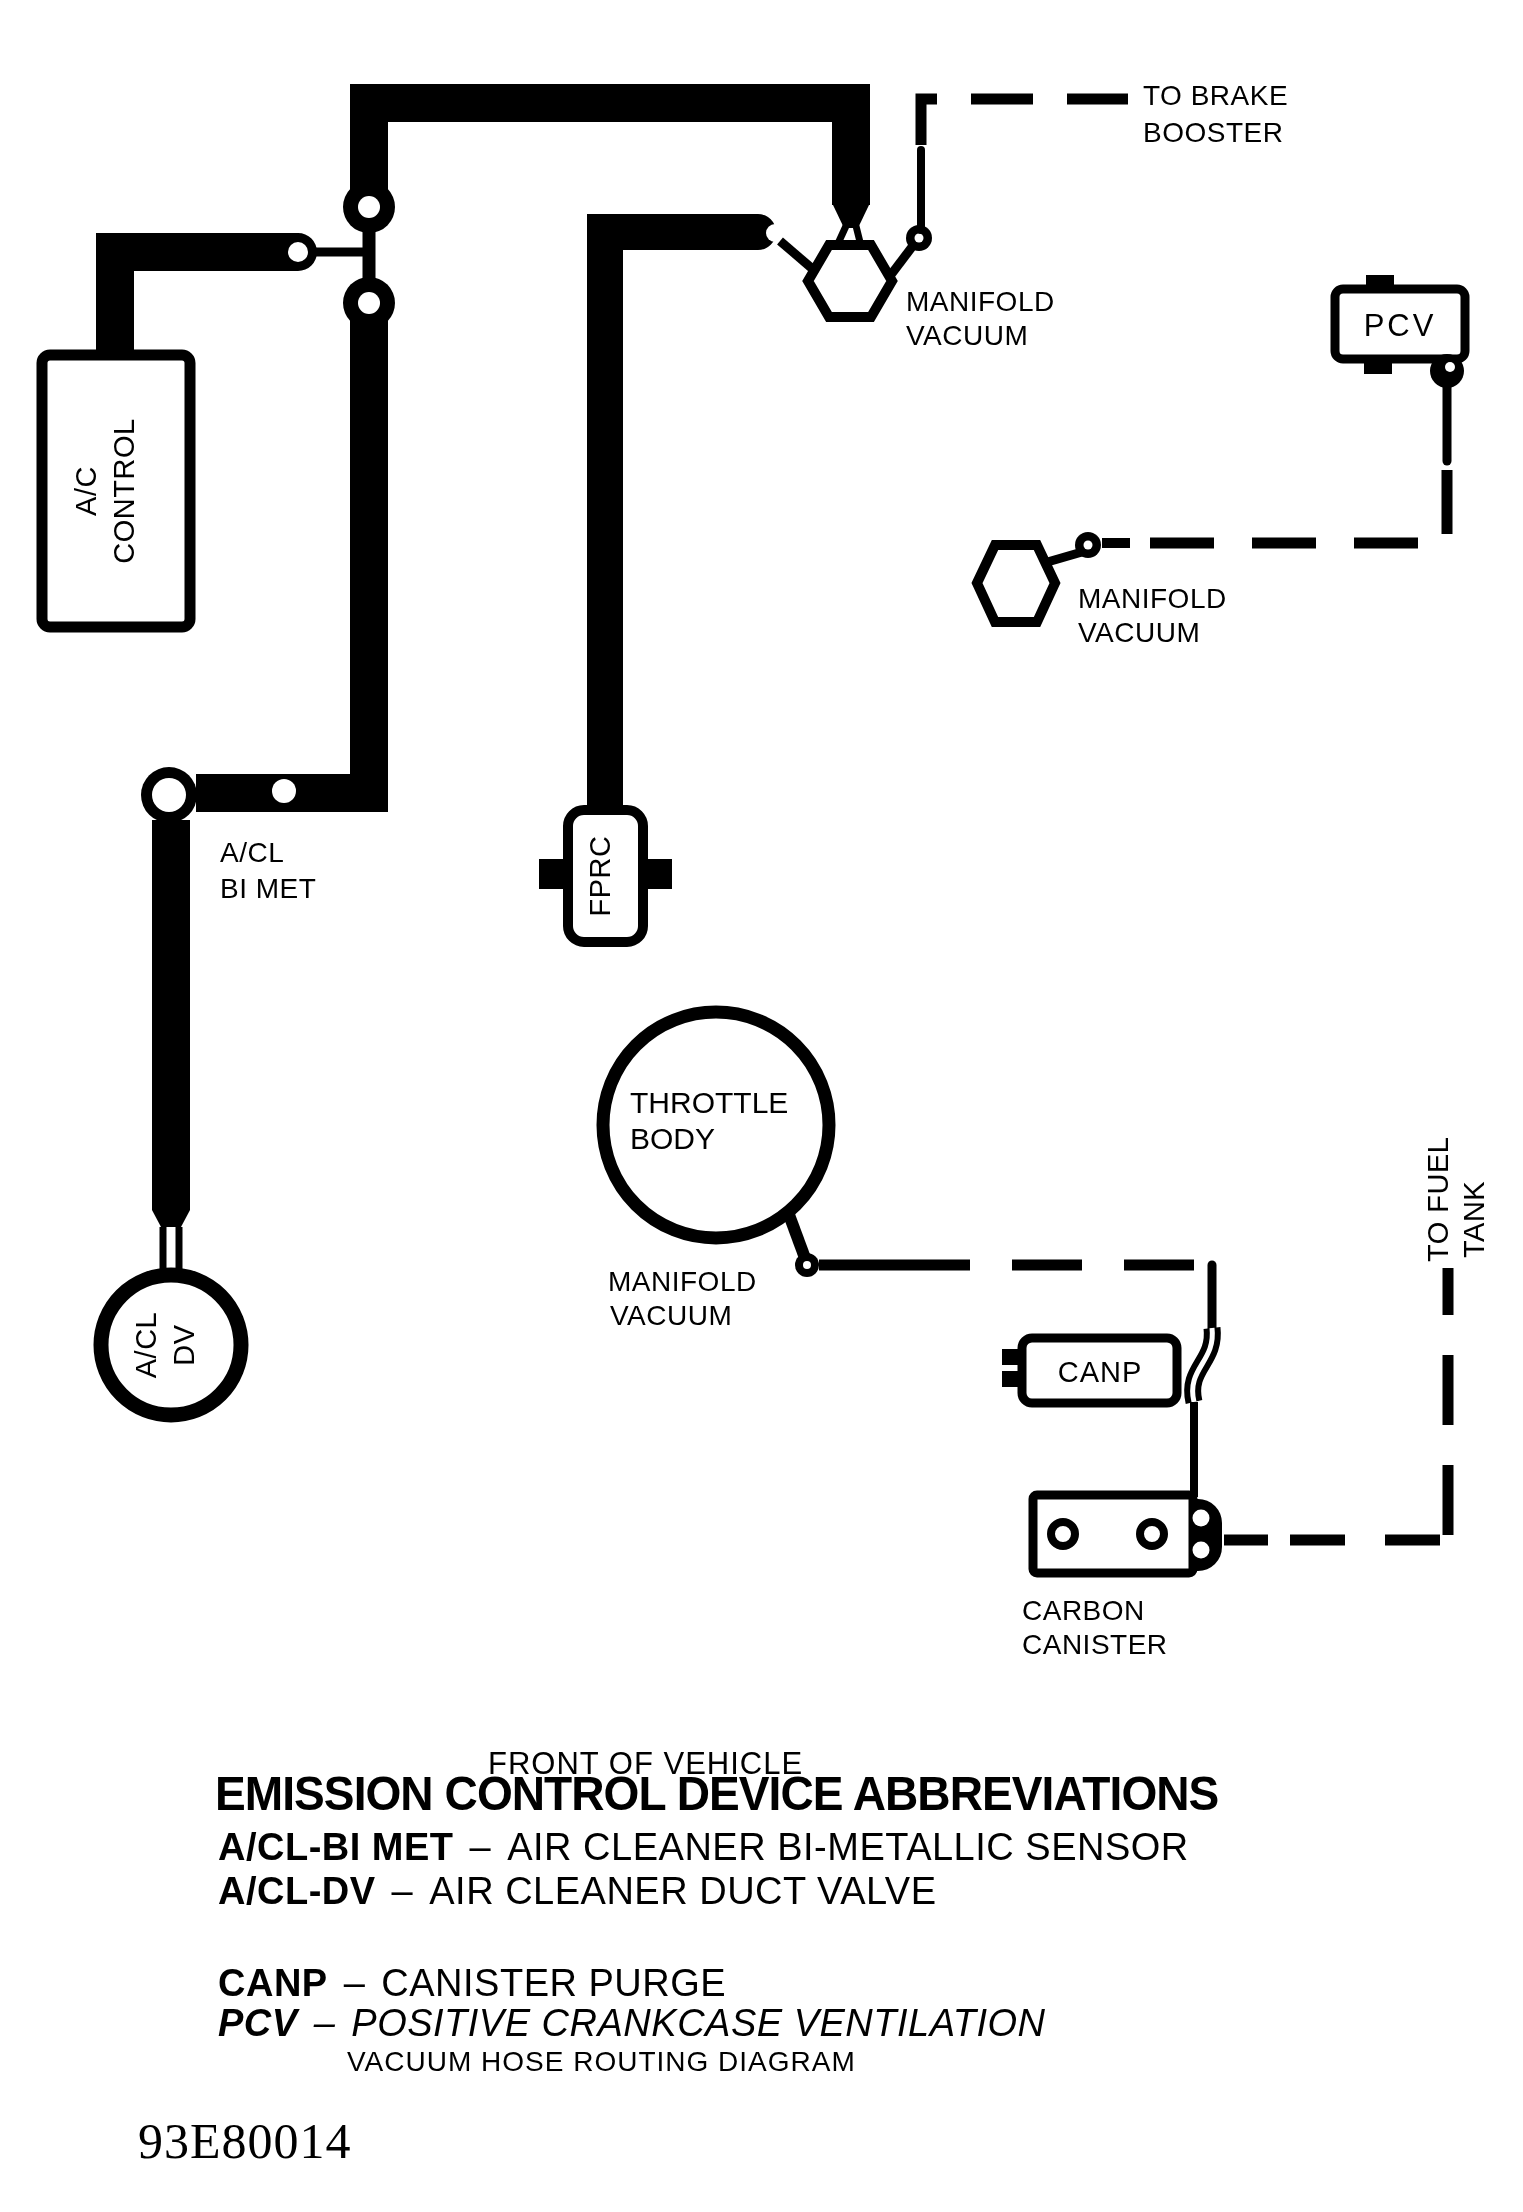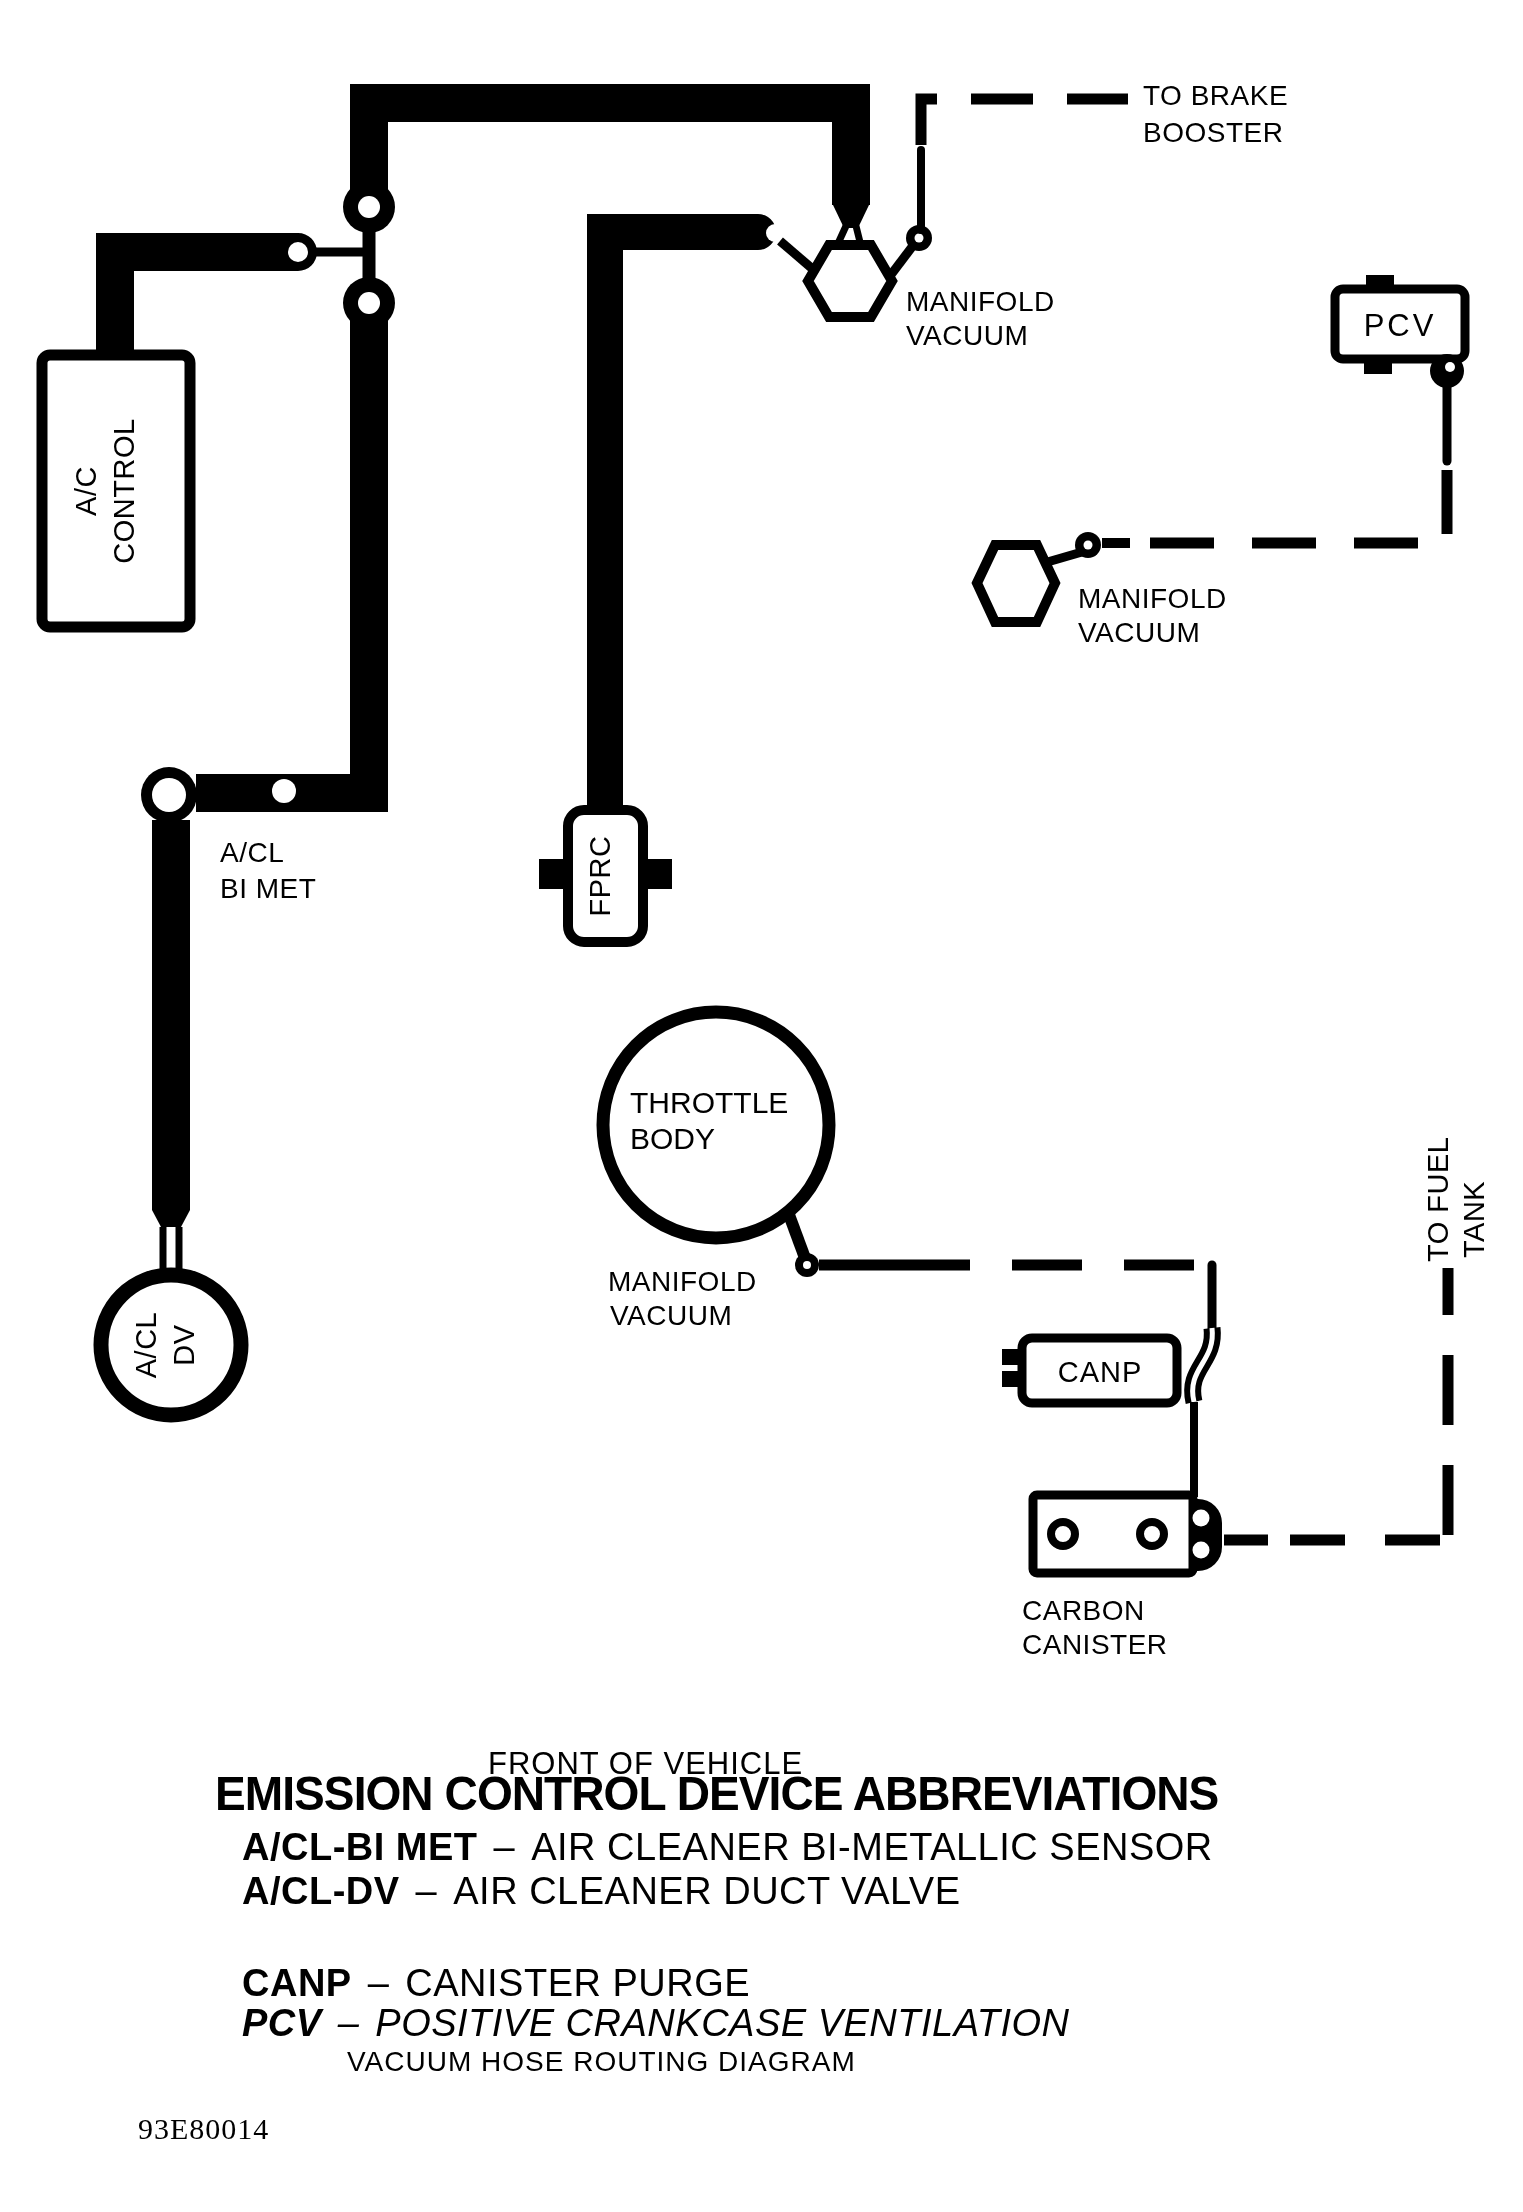--- a/index.html
+++ b/index.html
@@ -21,35 +21,35 @@
   .legend-title{
     position:absolute;left:215px;top:1765px;
     font-size:49px;font-weight:700;letter-spacing:-1px;
     white-space:nowrap;
     transform:scaleX(0.94);transform-origin:left top;
   }
   .legend-row{
     position:absolute;left:218px;
     font-size:38px;white-space:nowrap;letter-spacing:0.5px;
   }
-  .legend-row .abbr{font-weight:700;margin-left:24px;}
+  .legend-row .abbr{font-weight:700;}
   .legend-row .sep{margin:0 16px;}
   .row-0{top:1826px;}
   .row-1{top:1870px;text-align:center;}
   .row-2{top:1962px;}
   .row-3{top:1958px;}
   .row-4{top:2002px;font-style:italic;}
   .legend-caption{
     position:absolute;left:347px;top:2046px;
     font-size:28px;letter-spacing:1px;white-space:nowrap;
   }
   .figure-code{
     position:absolute;left:138px;top:2112px;
     font-family:"Liberation Serif", serif;
-    font-size:30px;letter-spacing:1px;text-align:center;
+    font-size:50px;letter-spacing:1px;text-align:center;
   }
 </style>
 </head>
 <body>
 
 <div class="page">
 
   <svg width="1523" height="2212" viewBox="0 0 1523 2212">
 
     <g stroke="#000" fill="none">

